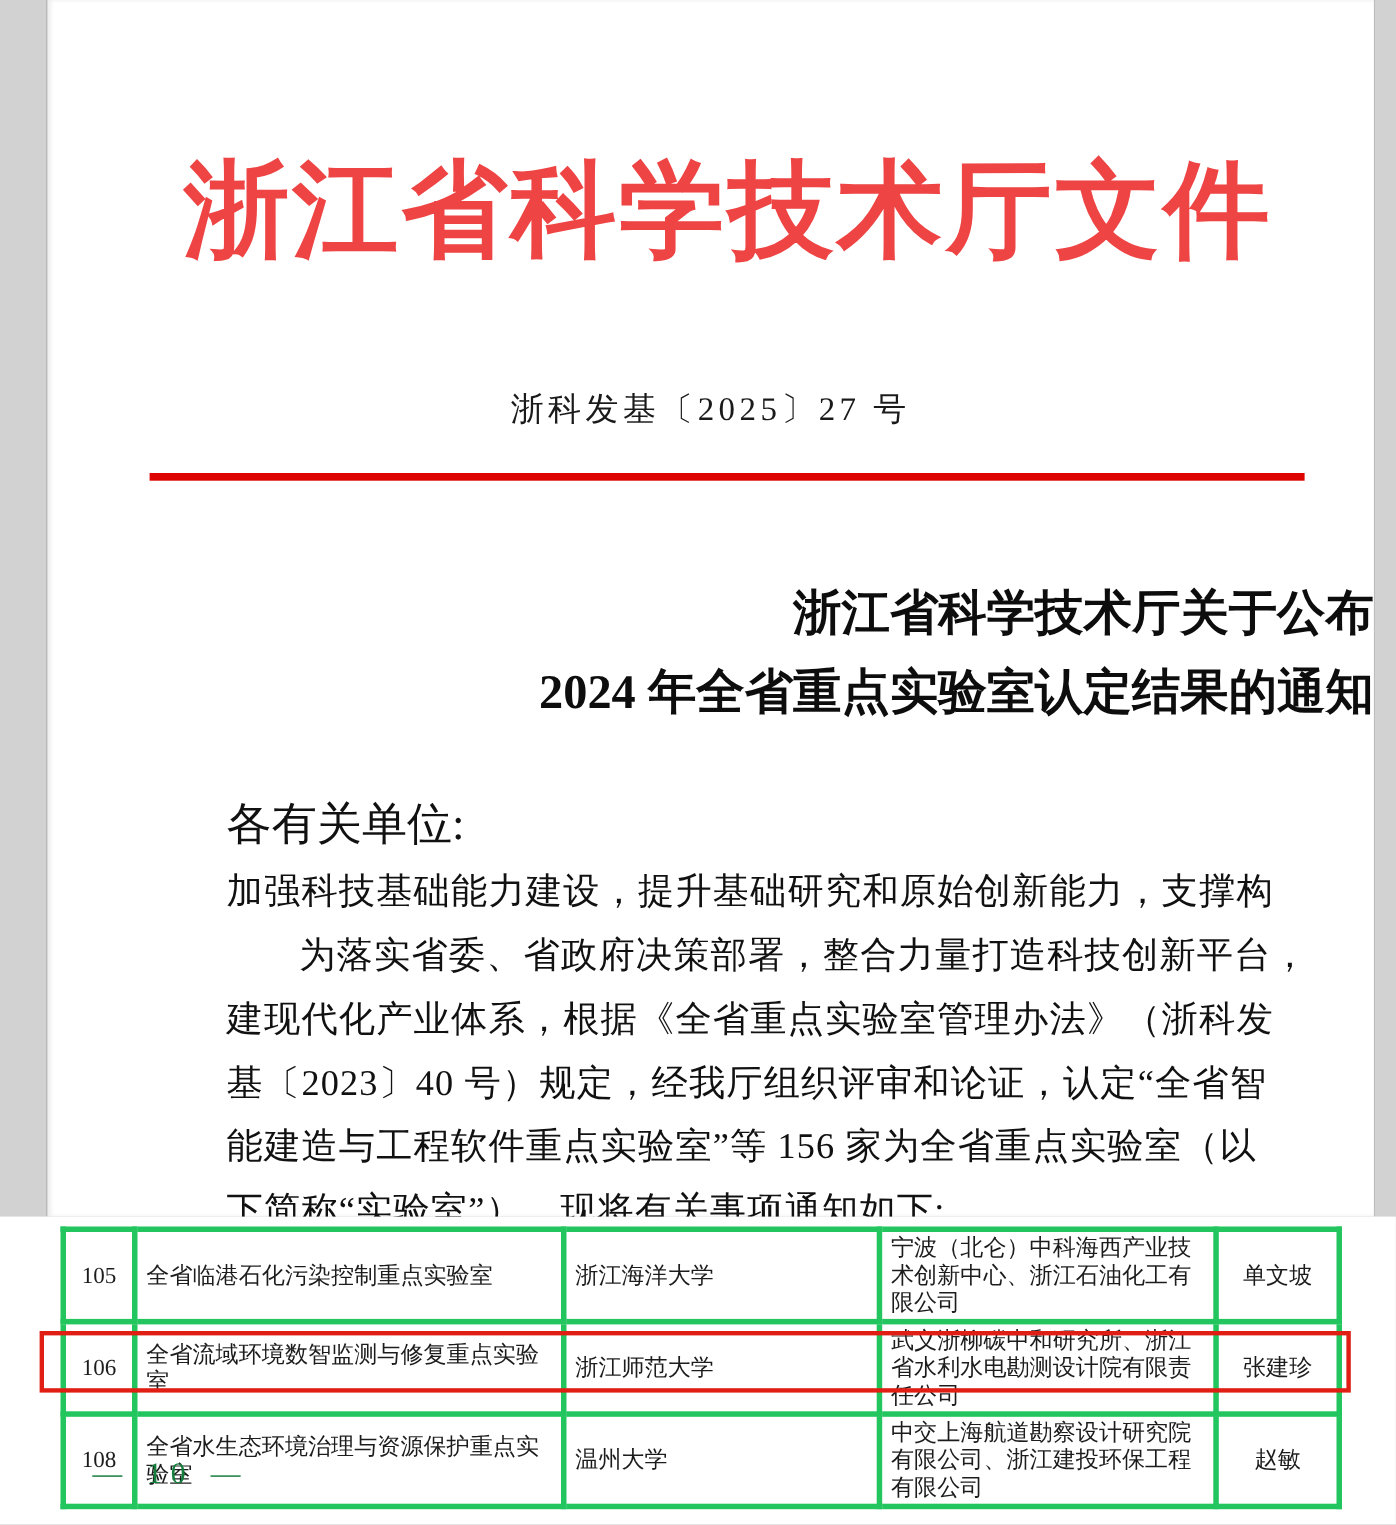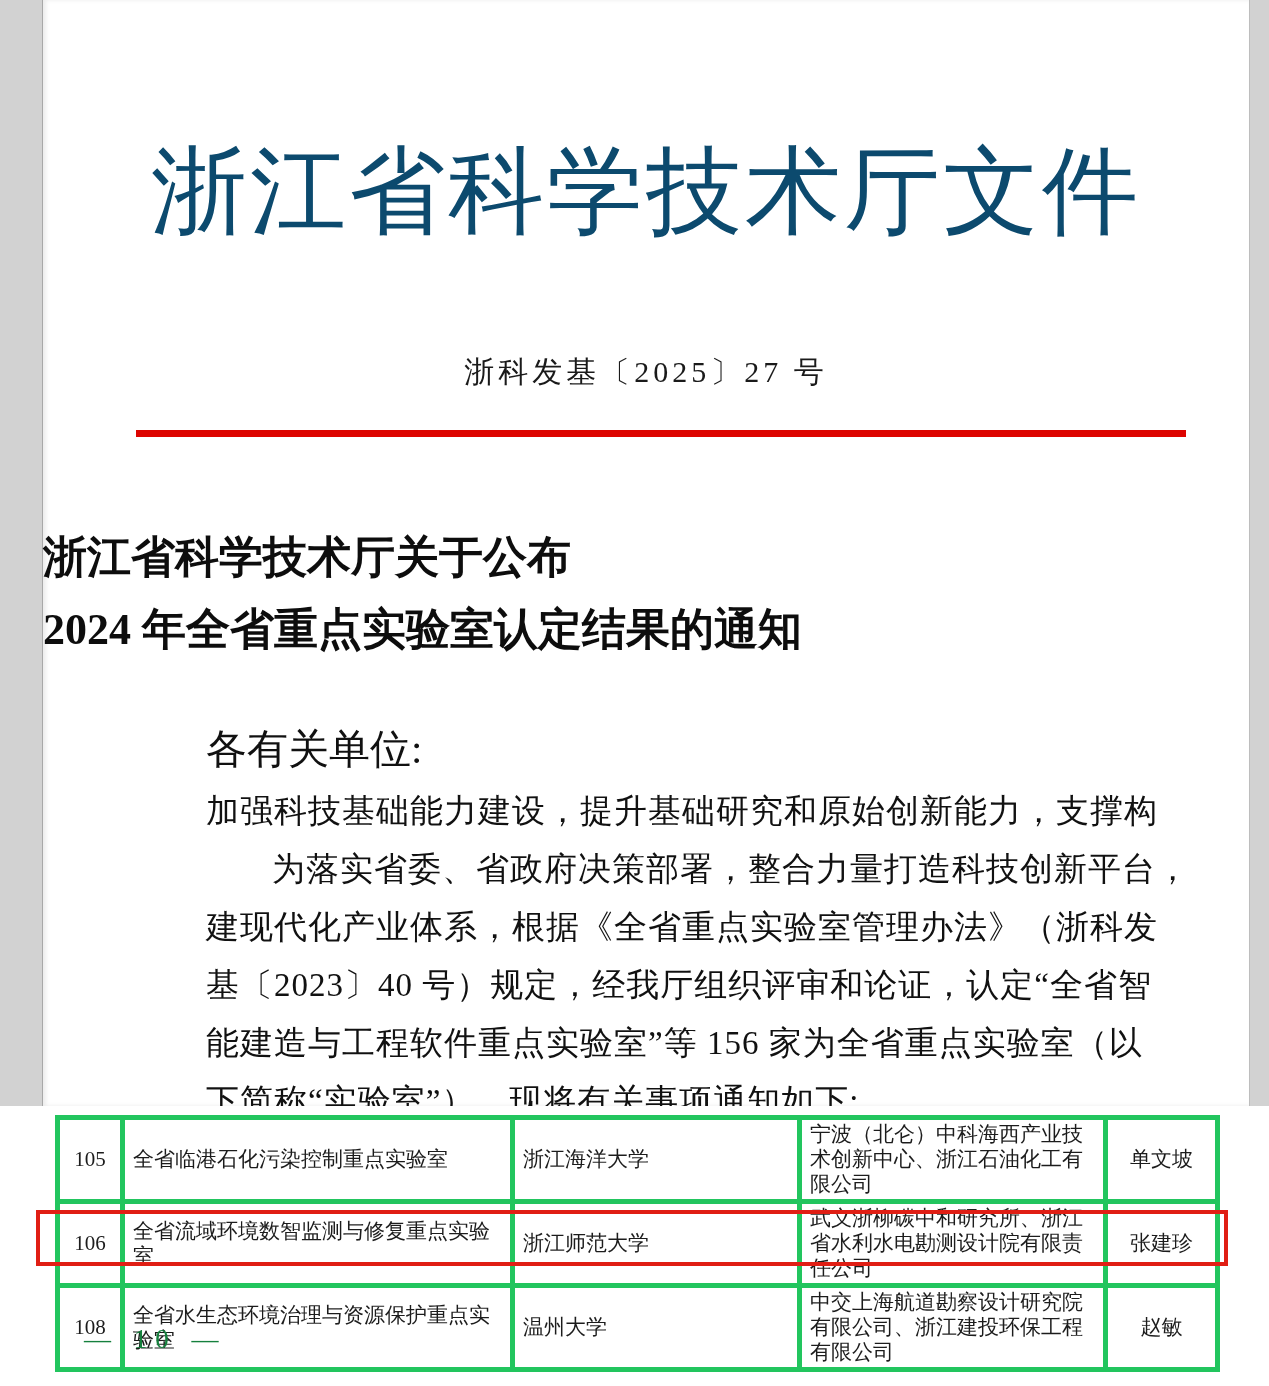--- a/index.html
+++ b/index.html
@@ -12,46 +12,46 @@
   }
   .page {
     position: absolute; left: 42px; top: 0;
     width: 1208px; height: 1106px;
     background: #ffffff;
     border-left: 1px solid #a8a8a8;
     border-right: 1px solid #bdbdbd;
     box-shadow: inset 3px 0 4px rgba(0,0,0,0.08);
   }
   .agency-title {
-    position: absolute; left: 0; top: 128px;
+    position: absolute; left: 16px; top: 128px;
     width: 100%;
     text-align: center;
     font-size: 96px;
-    font-weight: normal;
-    color: #0c4a6e;
+    font-weight: bold;
+    color: #ef4444;
     letter-spacing: 3px;
     white-space: nowrap;
   }
   .doc-number {
     position: absolute; left: 0; top: 352px;
     width: 100%;
     text-align: center;
     font-size: 30px;
     color: #1a1a1a;
     letter-spacing: 4px;
   }
   .red-rule {
     position: absolute; left: 93px; top: 430px;
     width: 1050px; height: 7px;
     background: #dd0400;
   }
   .notice-title {
     position: absolute; left: 0; top: 522px;
     width: 100%;
-    text-align: left;
+    text-align: right;
     font-size: 44px;
     font-weight: bold;
     color: #0d0d0d;
     line-height: 72px;
     white-space: nowrap;
   }
   .salutation {
     position: absolute; left: 163px; top: 722px;
     font-size: 41px;
     color: #111111;

